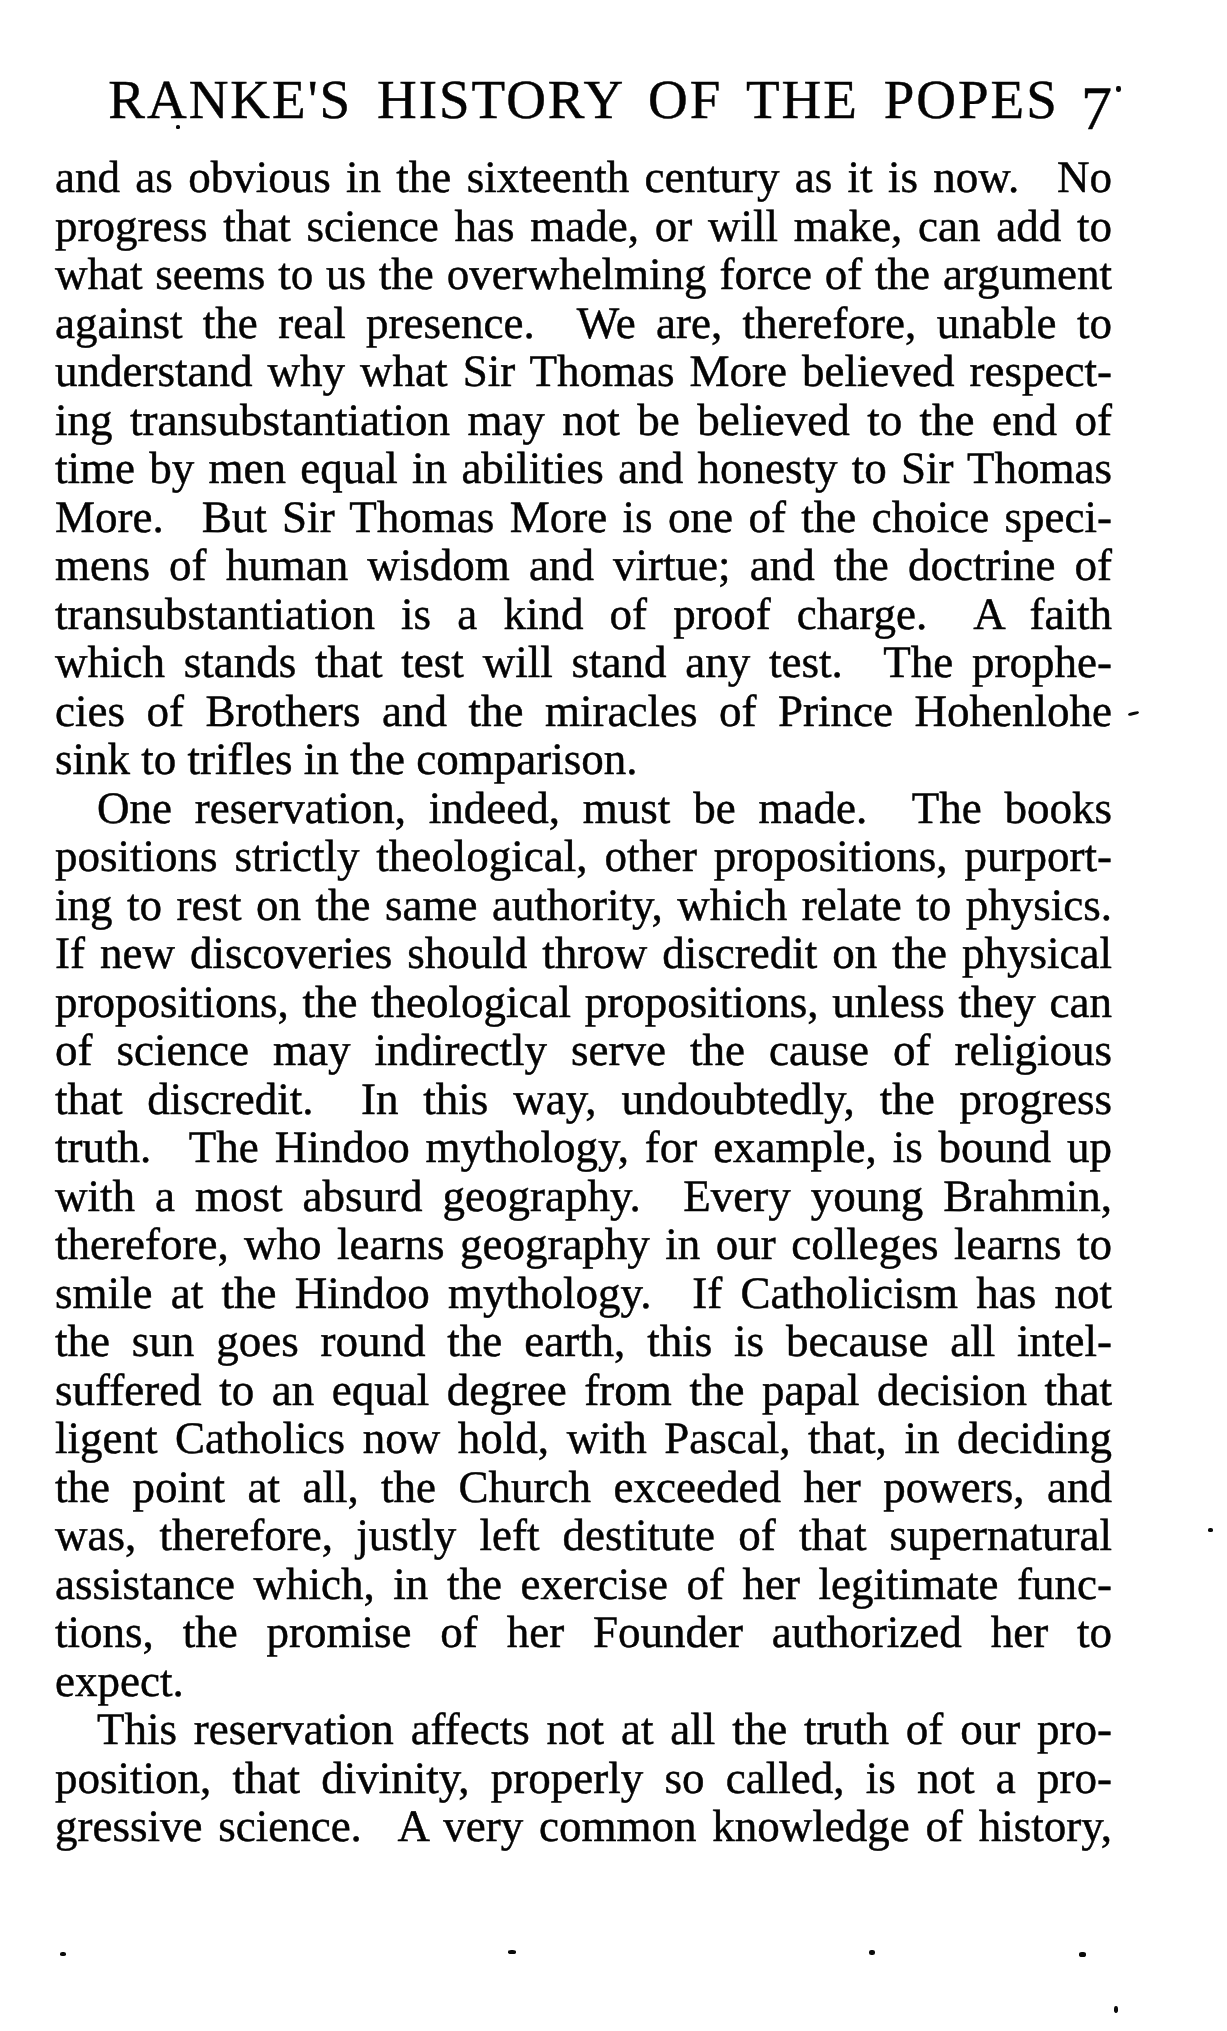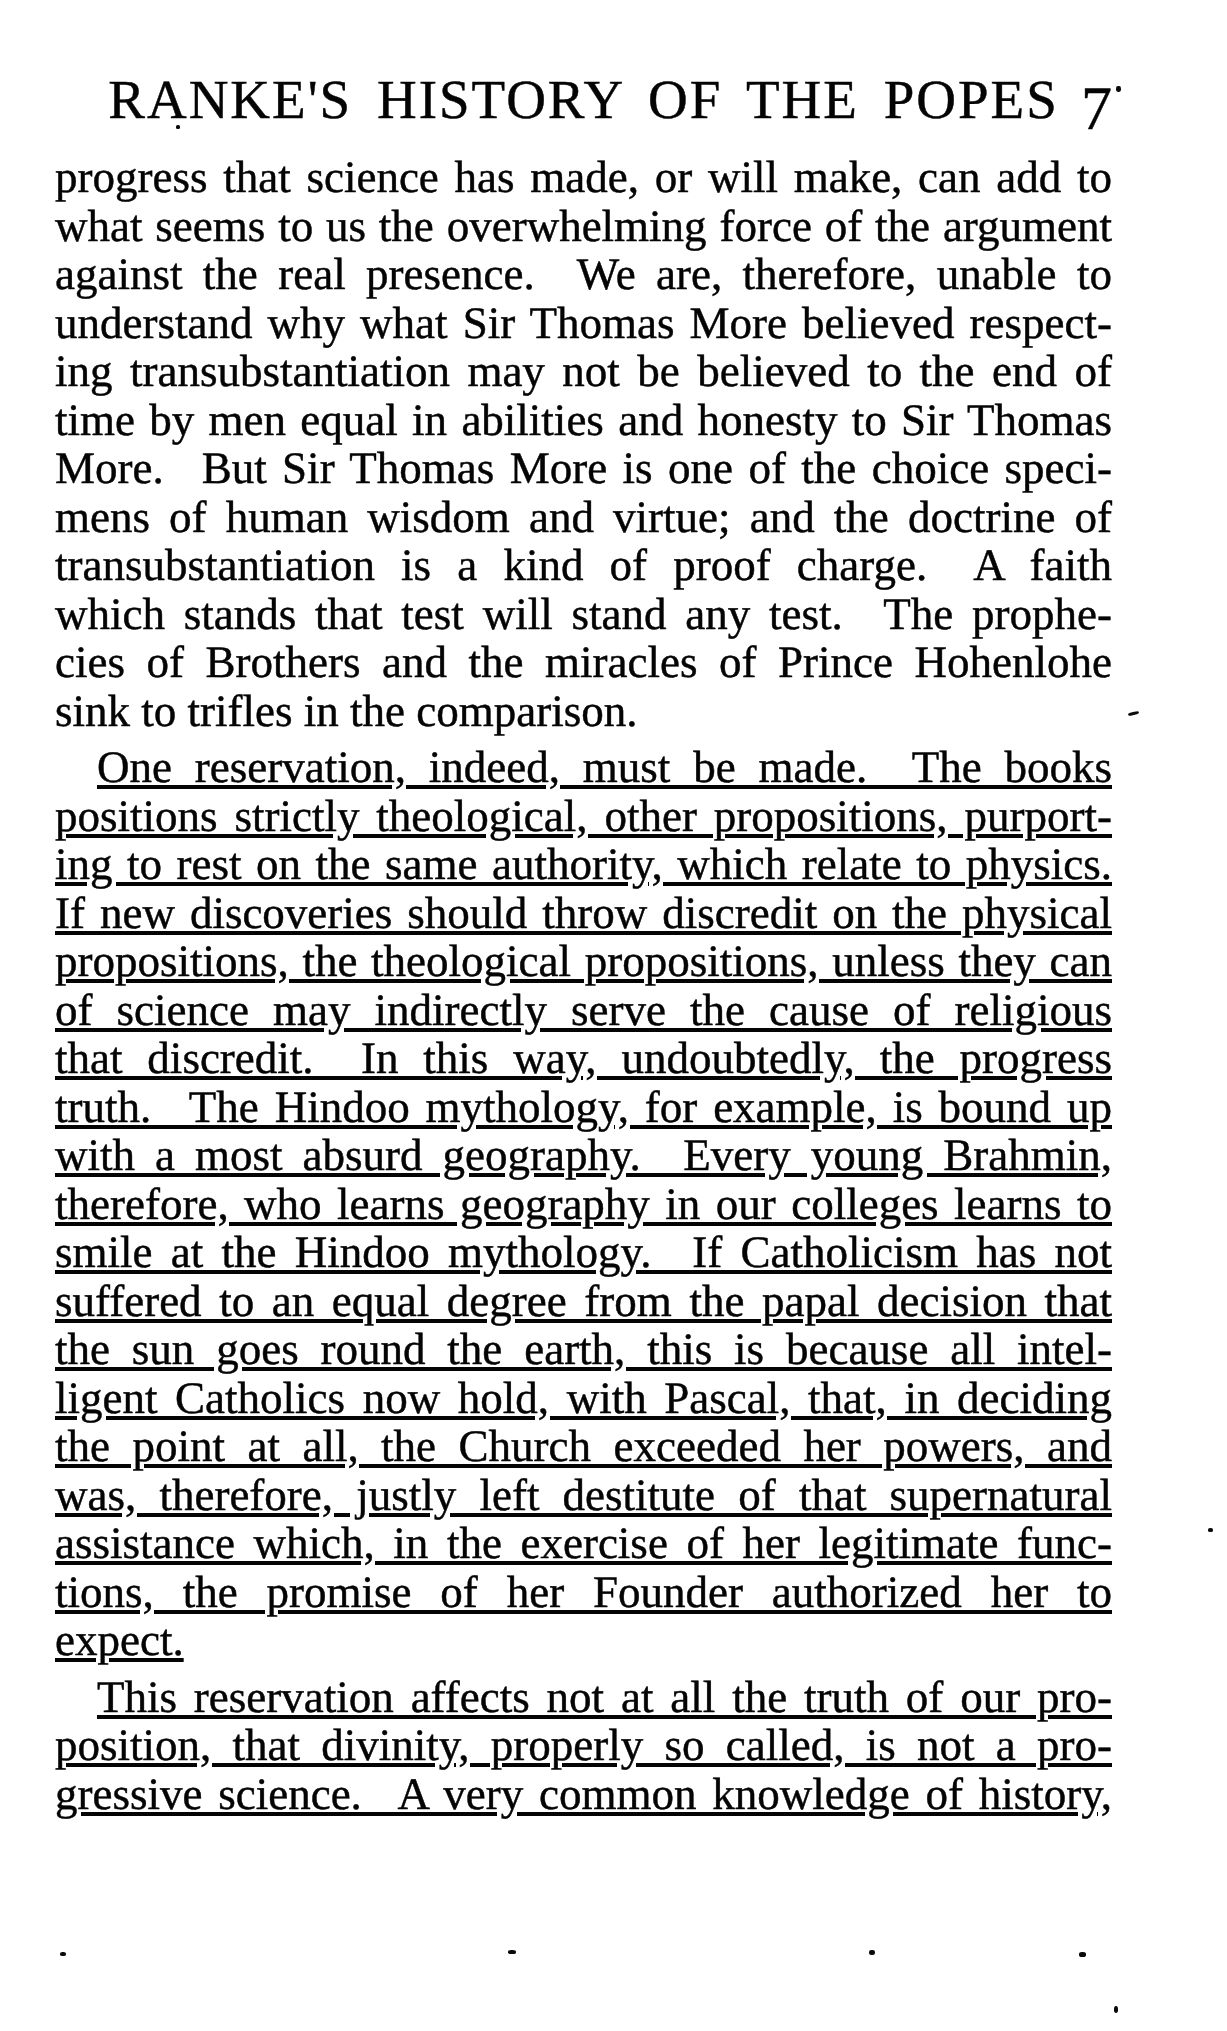--- a/index.html
+++ b/index.html
@@ -45,21 +45,21 @@
     line-height: 62px;
   }
   .page-body {
     position: absolute;
     left: 55px;
     top: 153px;
     width: 1057px;
     font-size: 45px;
     line-height: 48.5px;
   }
-  .paragraph + .paragraph { margin-top: 8px; text-decoration: underline; }
+  .paragraph + .paragraph { margin-top: 0; }
   .line {
     text-align: justify;
     text-align-last: justify;
     white-space: normal;
   }
   .line.no-justify { text-align-last: left; }
   .line.indent { padding-left: 42px; }
   .speck {
     position: absolute;
     background: #0a0a0a;
@@ -71,20 +71,21 @@
 
 <div class="scan-page">
 
   <div class="header-row">
     <span class="header-title">RANKE'S HISTORY OF THE POPES</span>
     <span class="page-number">7</span>
   </div>
 
   <div class="page-body">
       <div class="paragraph">
+        <div class="line">and as obvious in the sixteenth century as it is now.  No</div>
         <div class="line">progress that science has made, or will make, can add to</div>
         <div class="line">what seems to us the overwhelming force of the argument</div>
         <div class="line">against the real presence.  We are, therefore, unable to</div>
         <div class="line">understand why what Sir Thomas More believed respect-</div>
         <div class="line">ing transubstantiation may not be believed to the end of</div>
         <div class="line">time by men equal in abilities and honesty to Sir Thomas</div>
         <div class="line">More.  But Sir Thomas More is one of the choice speci-</div>
         <div class="line">mens of human wisdom and virtue; and the doctrine of</div>
         <div class="line">transubstantiation is a kind of proof charge.  A faith</div>
         <div class="line">which stands that test will stand any test.  The prophe-</div>
@@ -96,22 +97,22 @@
         <div class="line">positions strictly theological, other propositions, purport-</div>
         <div class="line">ing to rest on the same authority, which relate to physics.</div>
         <div class="line">If new discoveries should throw discredit on the physical</div>
         <div class="line">propositions, the theological propositions, unless they can</div>
         <div class="line">of science may indirectly serve the cause of religious</div>
         <div class="line">that discredit.  In this way, undoubtedly, the progress</div>
         <div class="line">truth.  The Hindoo mythology, for example, is bound up</div>
         <div class="line">with a most absurd geography.  Every young Brahmin,</div>
         <div class="line">therefore, who learns geography in our colleges learns to</div>
         <div class="line">smile at the Hindoo mythology.  If Catholicism has not</div>
+        <div class="line">the sun goes round the earth, this is because all intel-</div>
         <div class="line">suffered to an equal degree from the papal decision that</div>
-        <div class="line">the sun goes round the earth, this is because all intel-</div>
         <div class="line">ligent Catholics now hold, with Pascal, that, in deciding</div>
         <div class="line">the point at all, the Church exceeded her powers, and</div>
         <div class="line">was, therefore, justly left destitute of that supernatural</div>
         <div class="line">assistance which, in the exercise of her legitimate func-</div>
         <div class="line">tions, the promise of her Founder authorized her to</div>
         <div class="line no-justify">expect.</div>
       </div>
       <div class="paragraph">
         <div class="line indent">This reservation affects not at all the truth of our pro-</div>
         <div class="line">position, that divinity, properly so called, is not a pro-</div>

